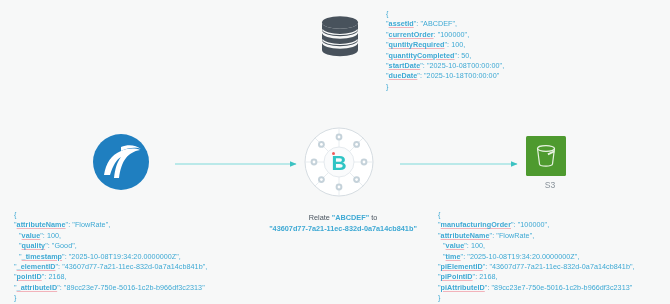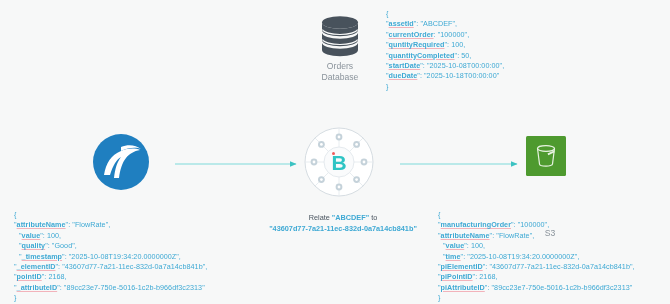--- a/index.html
+++ b/index.html
@@ -64,21 +64,21 @@
   
   .node-label {
     position: absolute;
     text-align: center;
     color: #8a939b;
     font-size: 8.6px;
     line-height: 11px;
     font-family: "Liberation Sans", sans-serif;
   }
   #label-orders-db { left: 290px; top: 61px; width: 100px; }
-  #label-s3        { left: 515px; top: 180px; width: 70px; margin-top: 48px; }
+  #label-s3        { left: 515px; top: 180px; width: 70px; }
 
   
   .icon-node { position: absolute; }
   #node-orders-db { left: 312px; top: 14px;  width: 56px; height: 44px; }
   #node-pi-logo   { left: 88px;  top: 131px; width: 66px; height: 62px; }
   #node-wheel     { left: 303px; top: 126px; width: 72px; height: 72px; }
   #node-s3        { left: 526px; top: 136px; width: 40px; height: 40px; }
 
   
   #arrows { position: absolute; left: 0; top: 0; width: 670px; height: 304px; }
@@ -104,24 +104,20 @@
         <ellipse cx="28" cy="8.5" rx="18" ry="6.2"></ellipse>
         <path d="M10,8.5 v7.5 a18,6.2 0 0 0 36,0 v-7.5 a18,6.2 0 0 1 -36,0 z"></path>
         <path d="M10,18.5 v7.5 a18,6.2 0 0 0 36,0 v-7.5 a18,6.2 0 0 1 -36,0 z"></path>
         <path d="M10,28.5 v7.5 a18,6.2 0 0 0 36,0 v-7.5 a18,6.2 0 0 1 -36,0 z"></path>
       </g>
       <g fill="none" stroke="#f7f8f8" stroke-width="1.1">
         <path d="M10.4,15.6 a18,6.2 0 0 0 35.2,0"></path>
         <path d="M10.4,25.6 a18,6.2 0 0 0 35.2,0"></path>
       </g>
     </svg>
-  </div>
-  <div class="node-label" id="label-orders-db">
-    <span>Orders</span><br>
-    <span>Database</span>
   </div>
 
   <div class="icon-node" id="node-pi-logo">
     <svg width="66" height="62" viewBox="0 0 66 62">
       <circle cx="33" cy="31" r="28" fill="#1f7fc0"></circle>
       <path d="M16 44
                C18 32, 23 24, 33 20
                C40 17, 47 17, 52 19
                C46 20, 41 23, 38 27
                C34 32, 32 39, 31 47

